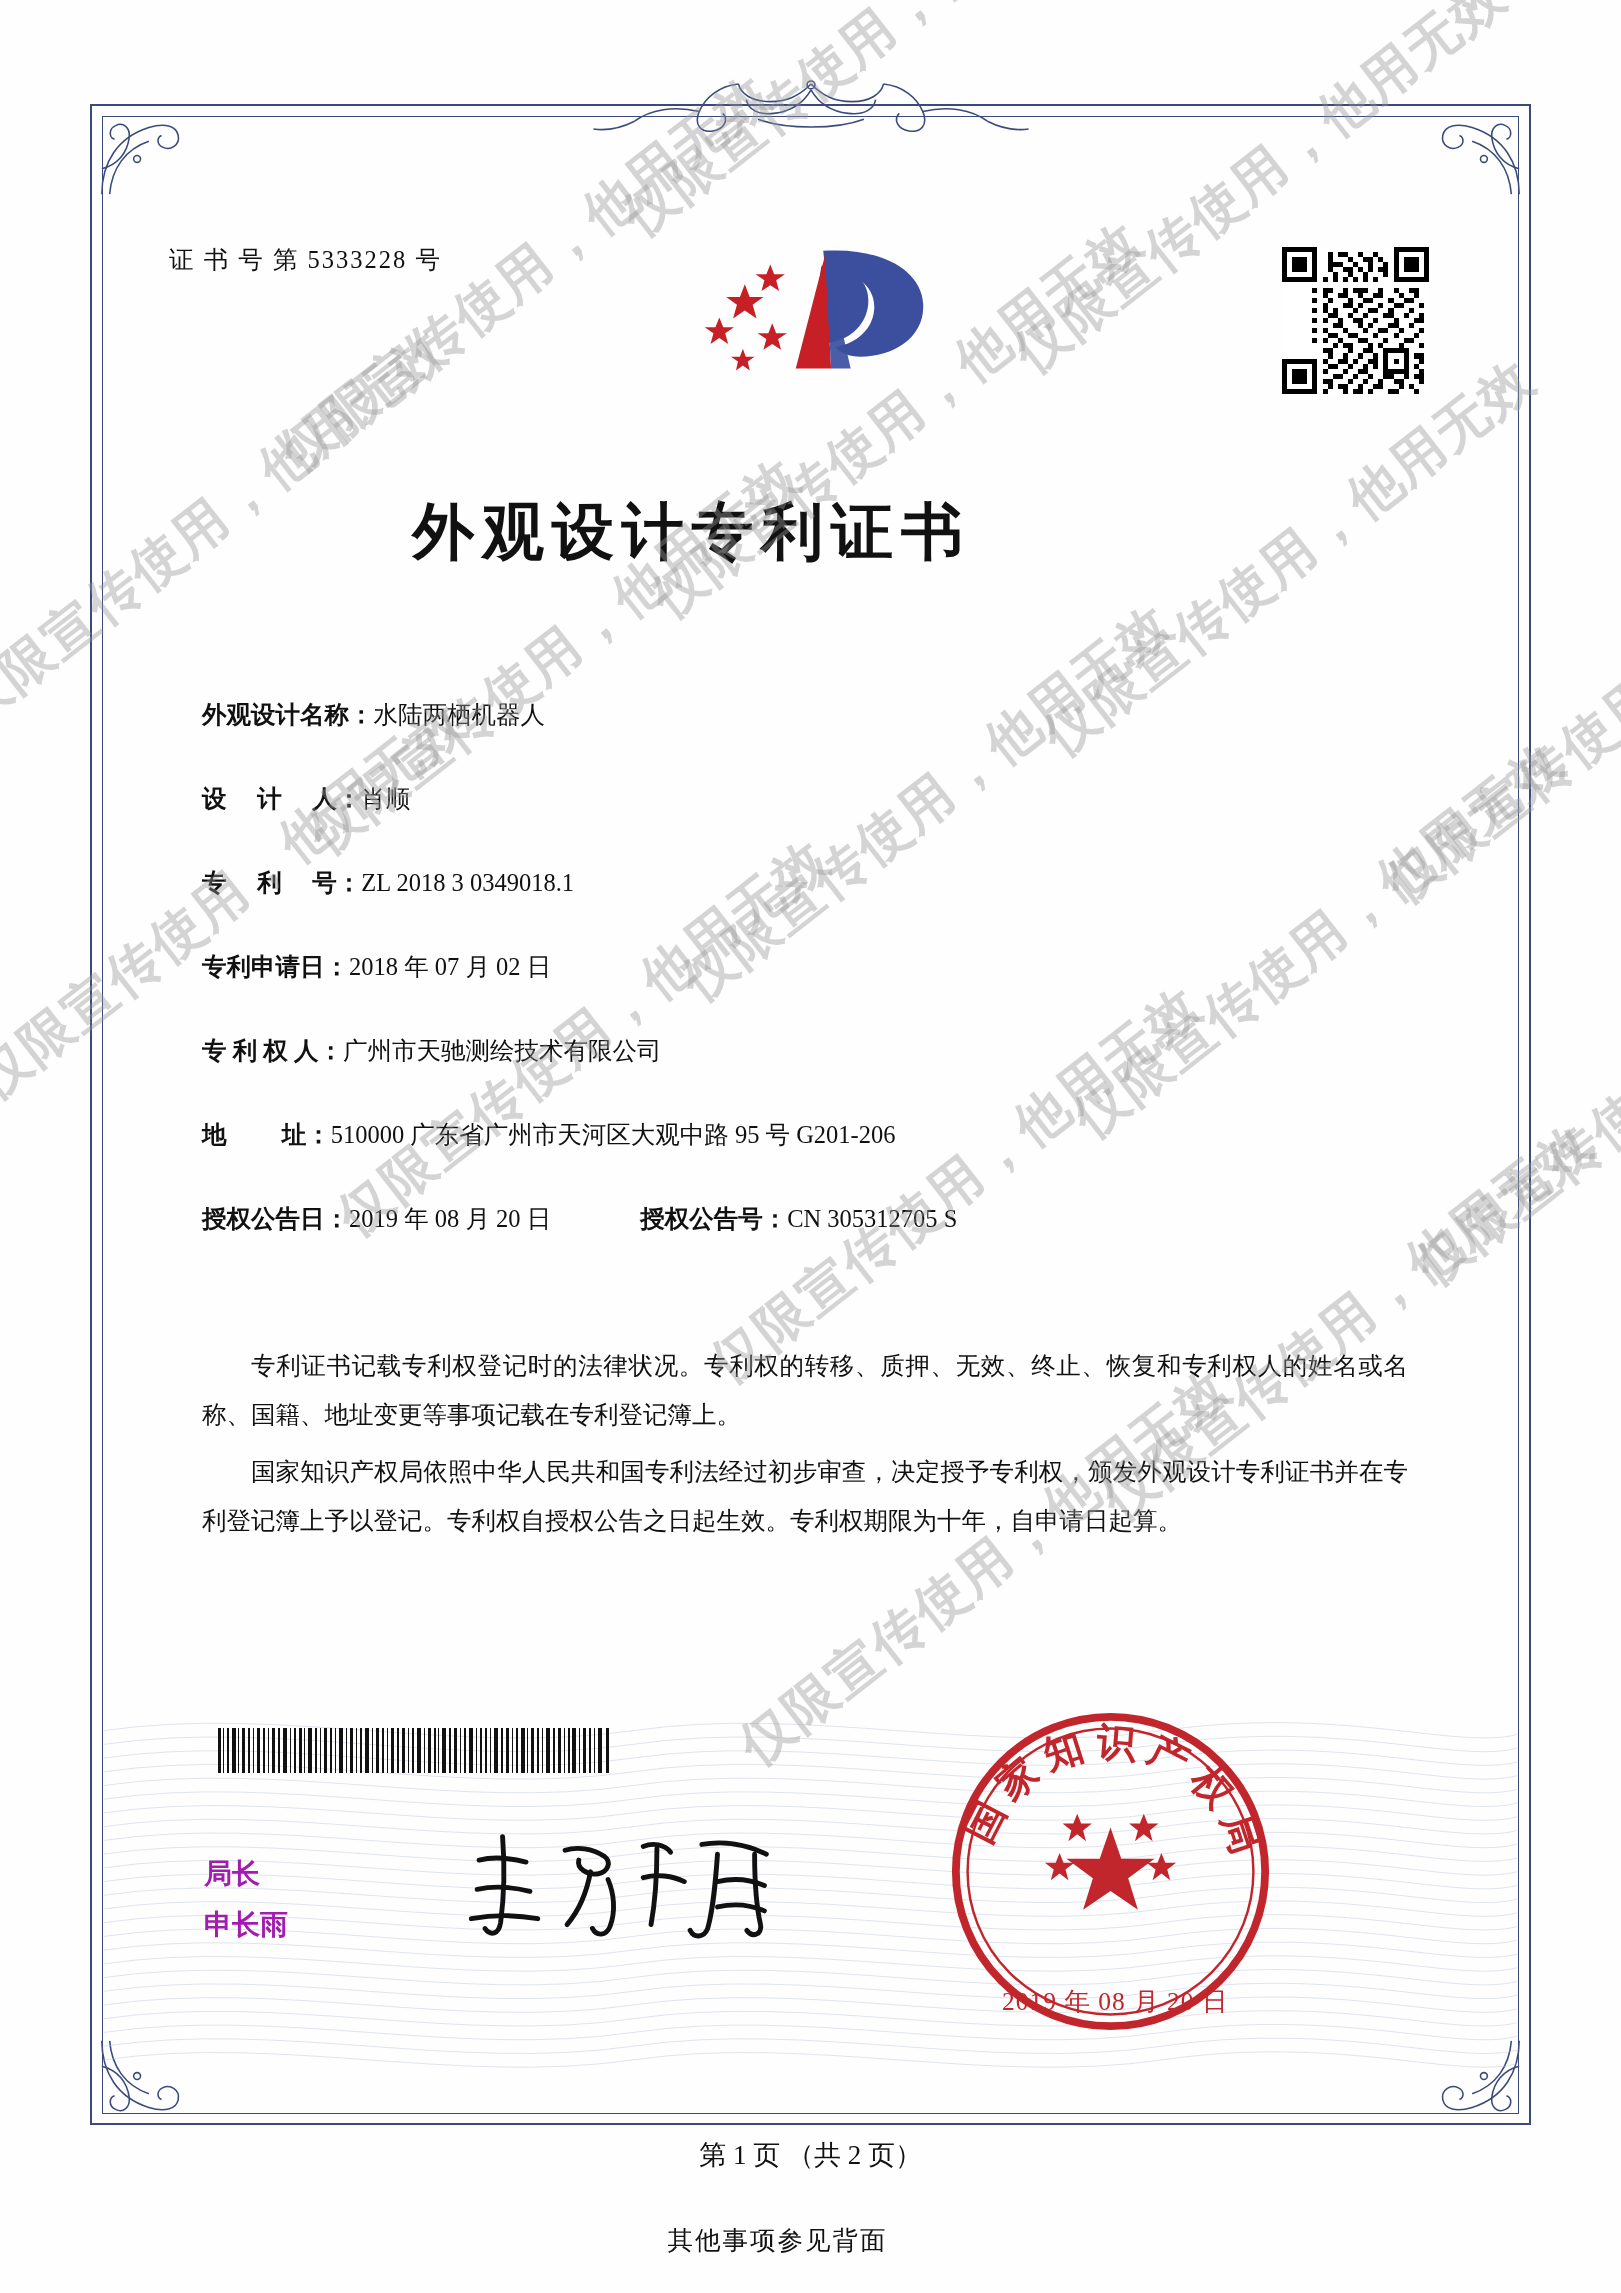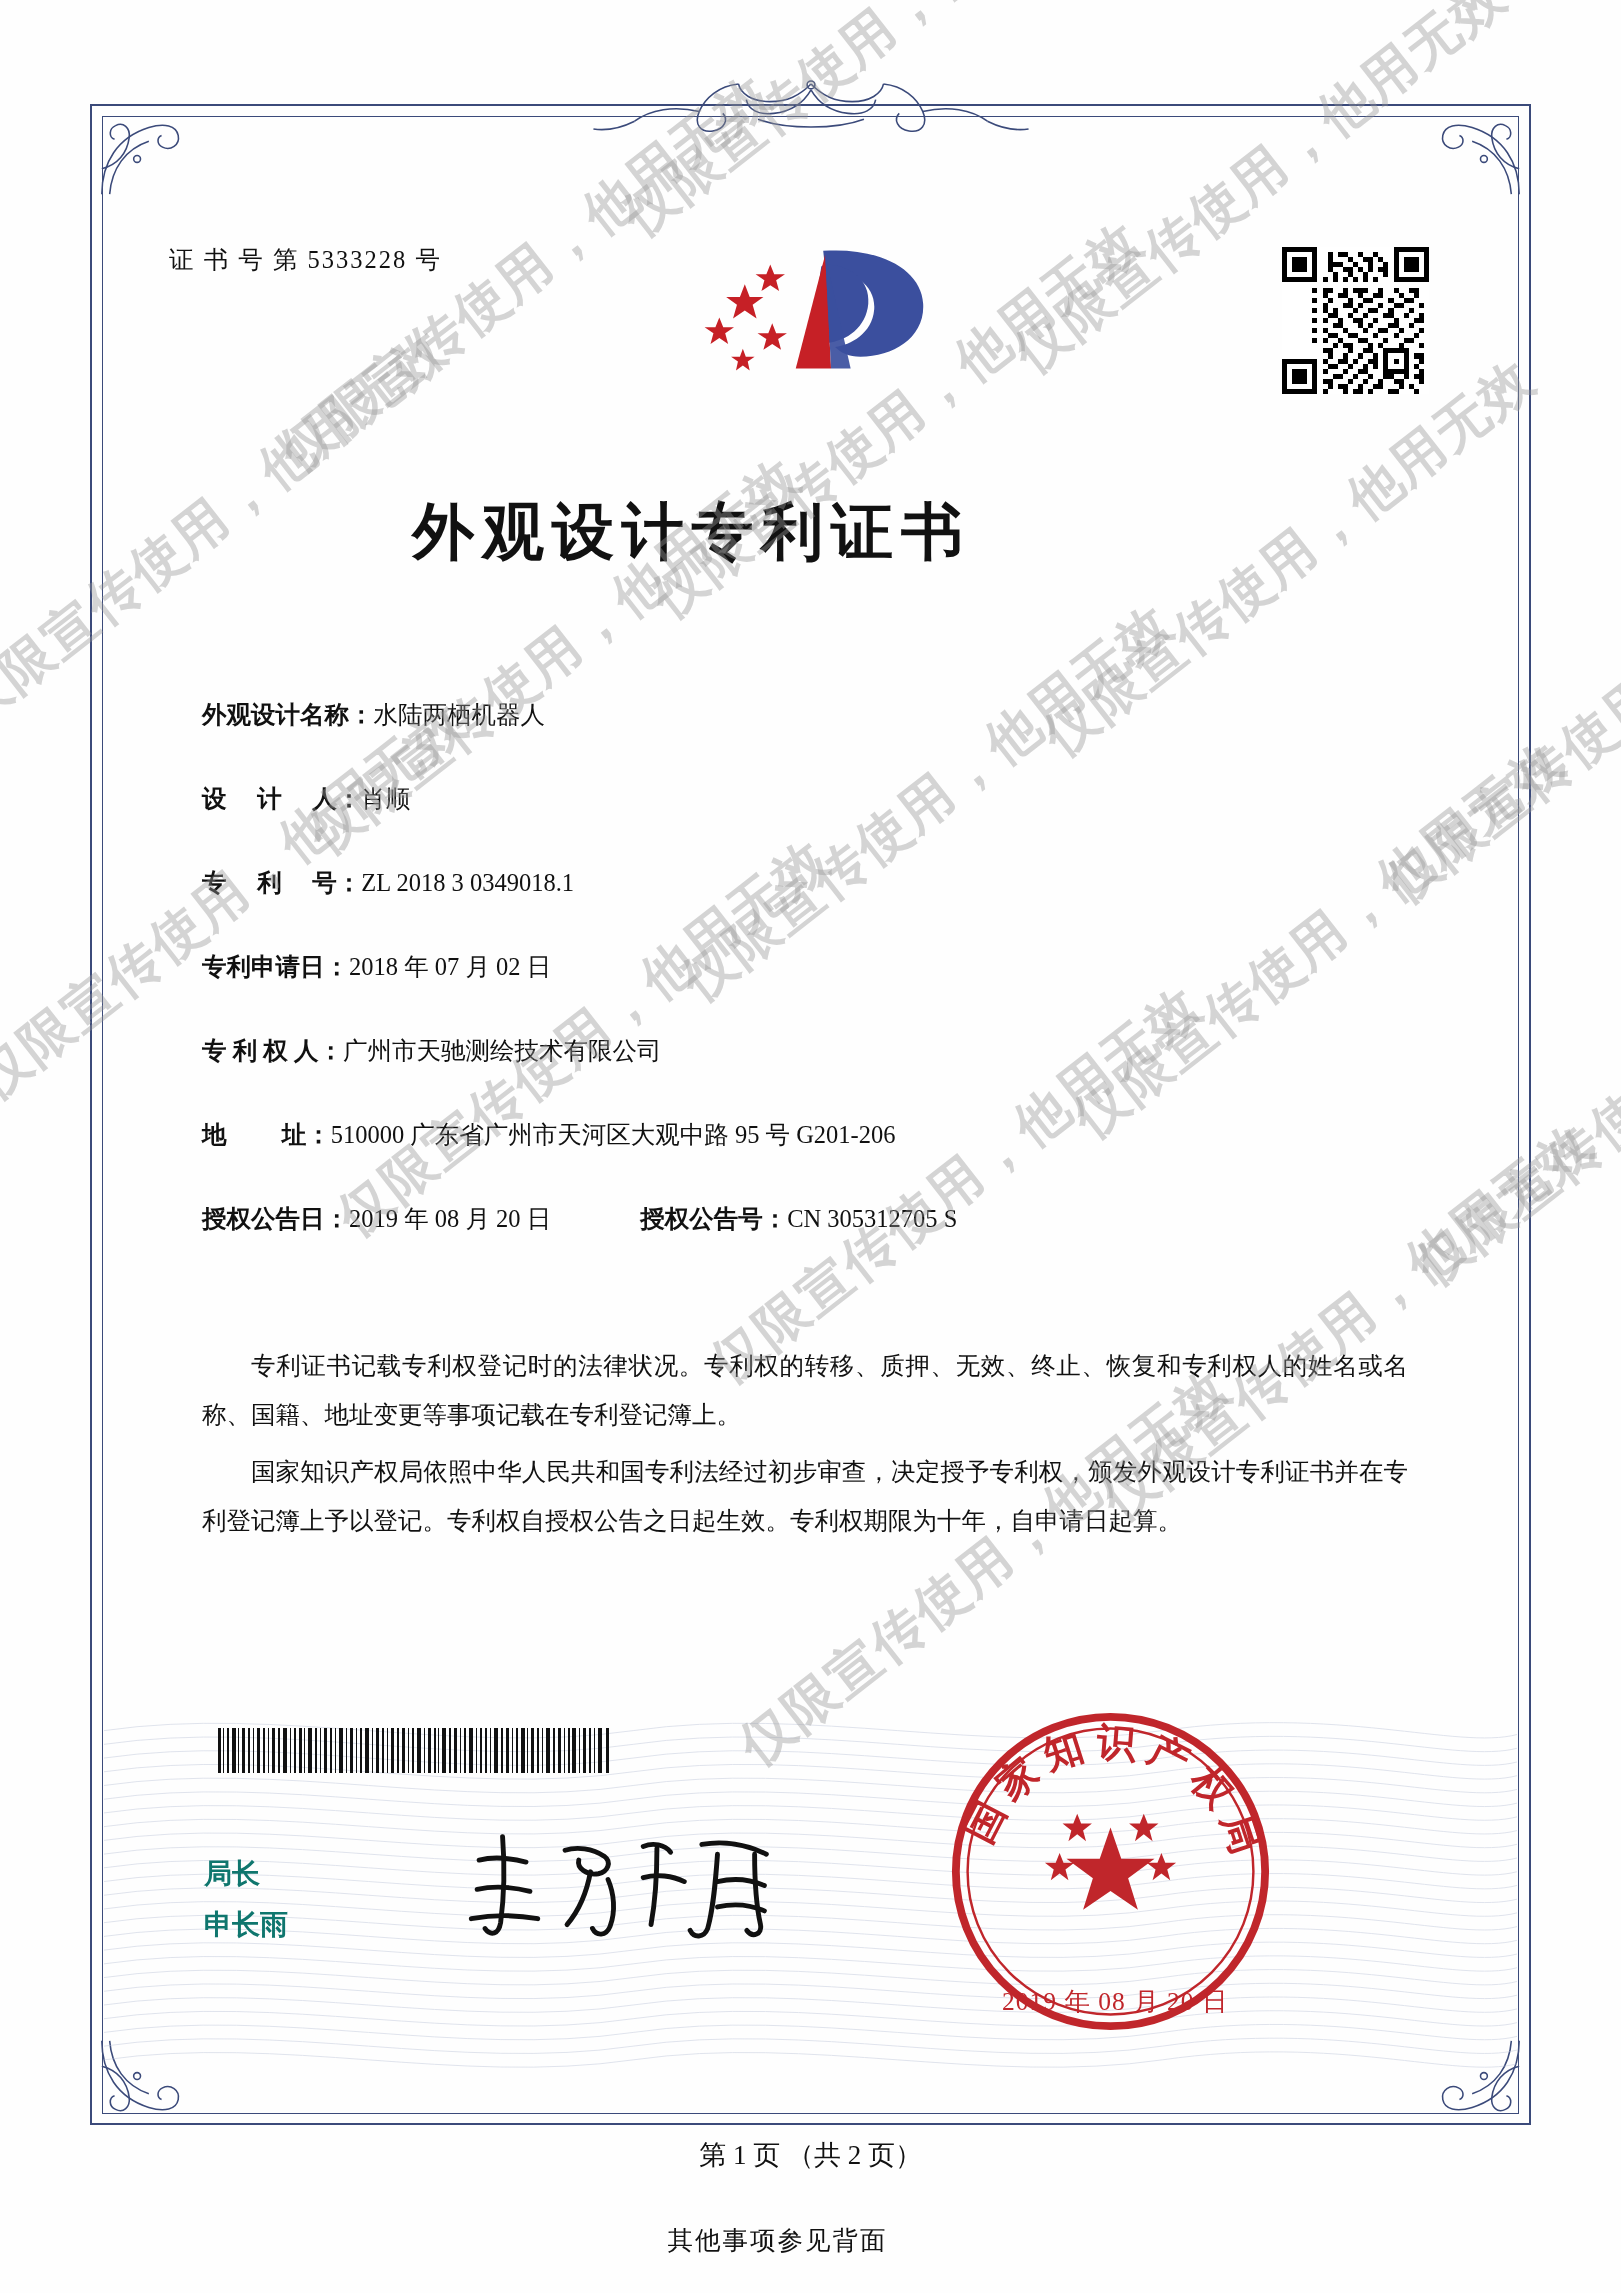--- a/index.html
+++ b/index.html
@@ -149,21 +149,21 @@
   }
   .wave-band svg { display: block; }
 
   
   .director {
     position: absolute;
     left: 204px; top: 1848px;
     font-size: 28px;
     font-weight: bold;
     line-height: 51px;
-    color: #0f766e;
+    color: #a21caf;
   }
   .signature {
     position: absolute;
     left: 461px; top: 1821px;
     width: 343px; height: 127px;
     color: #111;
   }
   .signature svg { width: 100%; height: 100%; display: block; }
 
   

